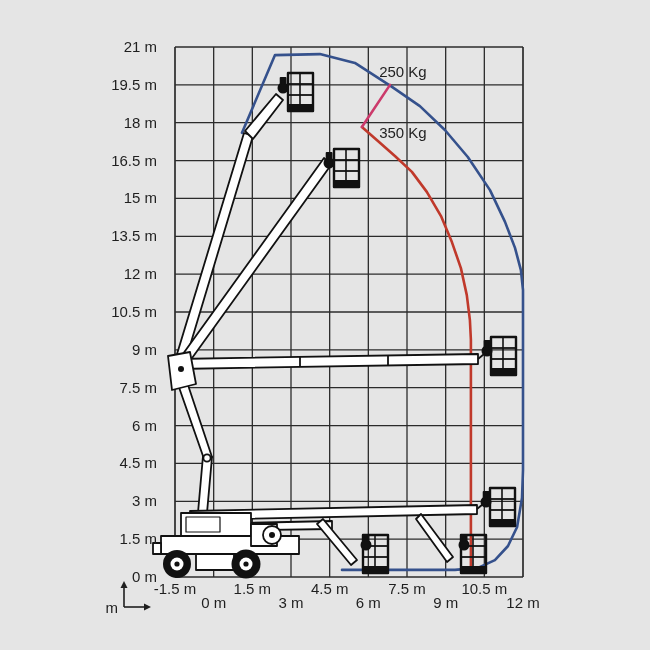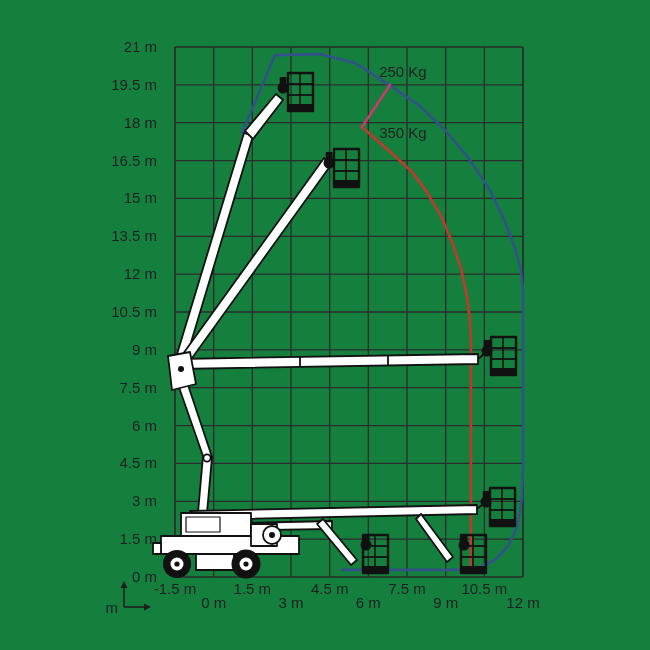--- a/index.html
+++ b/index.html
@@ -1,17 +1,17 @@
 <!DOCTYPE html>
 <html><head>
 <meta charset="utf-8">
 <style>
   html,body{margin:0;padding:0;background:#ffffff;}
   .stage{
-    position:relative;width:650px;height:650px;background:#15803d;overflow:hidden;
+    position:relative;width:650px;height:650px;background:#e5e5e5;overflow:hidden;
     font-family:"Liberation Sans", sans-serif;
   }
   svg text{
     font-family:"Liberation Sans", sans-serif;
     fill:#1f1f1f;
   }
   .tick-label{font-size:15px;}
   .curve-label{font-size:15px;}
   .axis-ind-label{font-size:15px;}
 </style>

